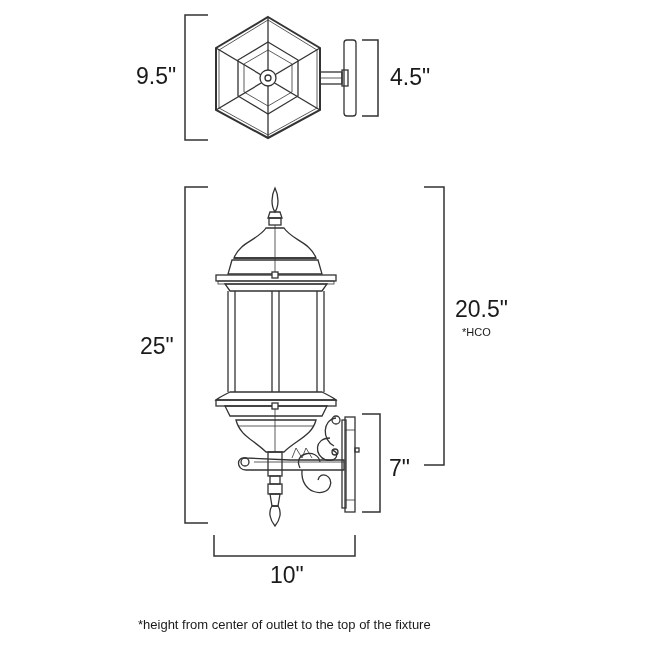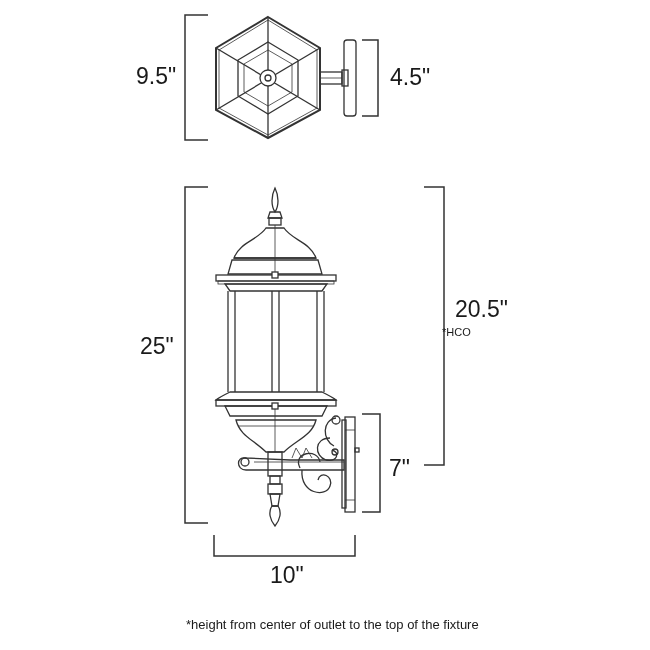--- a/index.html
+++ b/index.html
@@ -103,16 +103,16 @@
     <polyline points="362,414 380,414 380,512 362,512" stroke-width="1.5"></polyline>
 
     <polyline points="214,535 214,556 355,556 355,535" stroke-width="1.5"></polyline>
   </g>
 </svg>
 
 <div class="label" style="left:136px;top:63px;">9.5"</div>
 <div class="label" style="left:390px;top:64px;">4.5"</div>
 <div class="label" style="left:140px;top:333px;">25"</div>
 <div class="label" style="left:455px;top:296px;">20.5"</div>
-<div class="sub" style="left:442px;top:326px;">*HCO</div>
+<div class="sub" style="left:462px;top:326px;">*HCO</div>
 <div class="label" style="left:389px;top:455px;">7"</div>
 <div class="label" style="left:270px;top:562px;">10"</div>
-<div class="foot" style="left:138px;top:617px;margin-left:48px;">*height from center of outlet to the top of the fixture</div>
+<div class="foot" style="left:138px;top:617px;">*height from center of outlet to the top of the fixture</div>
 
 </body></html>

